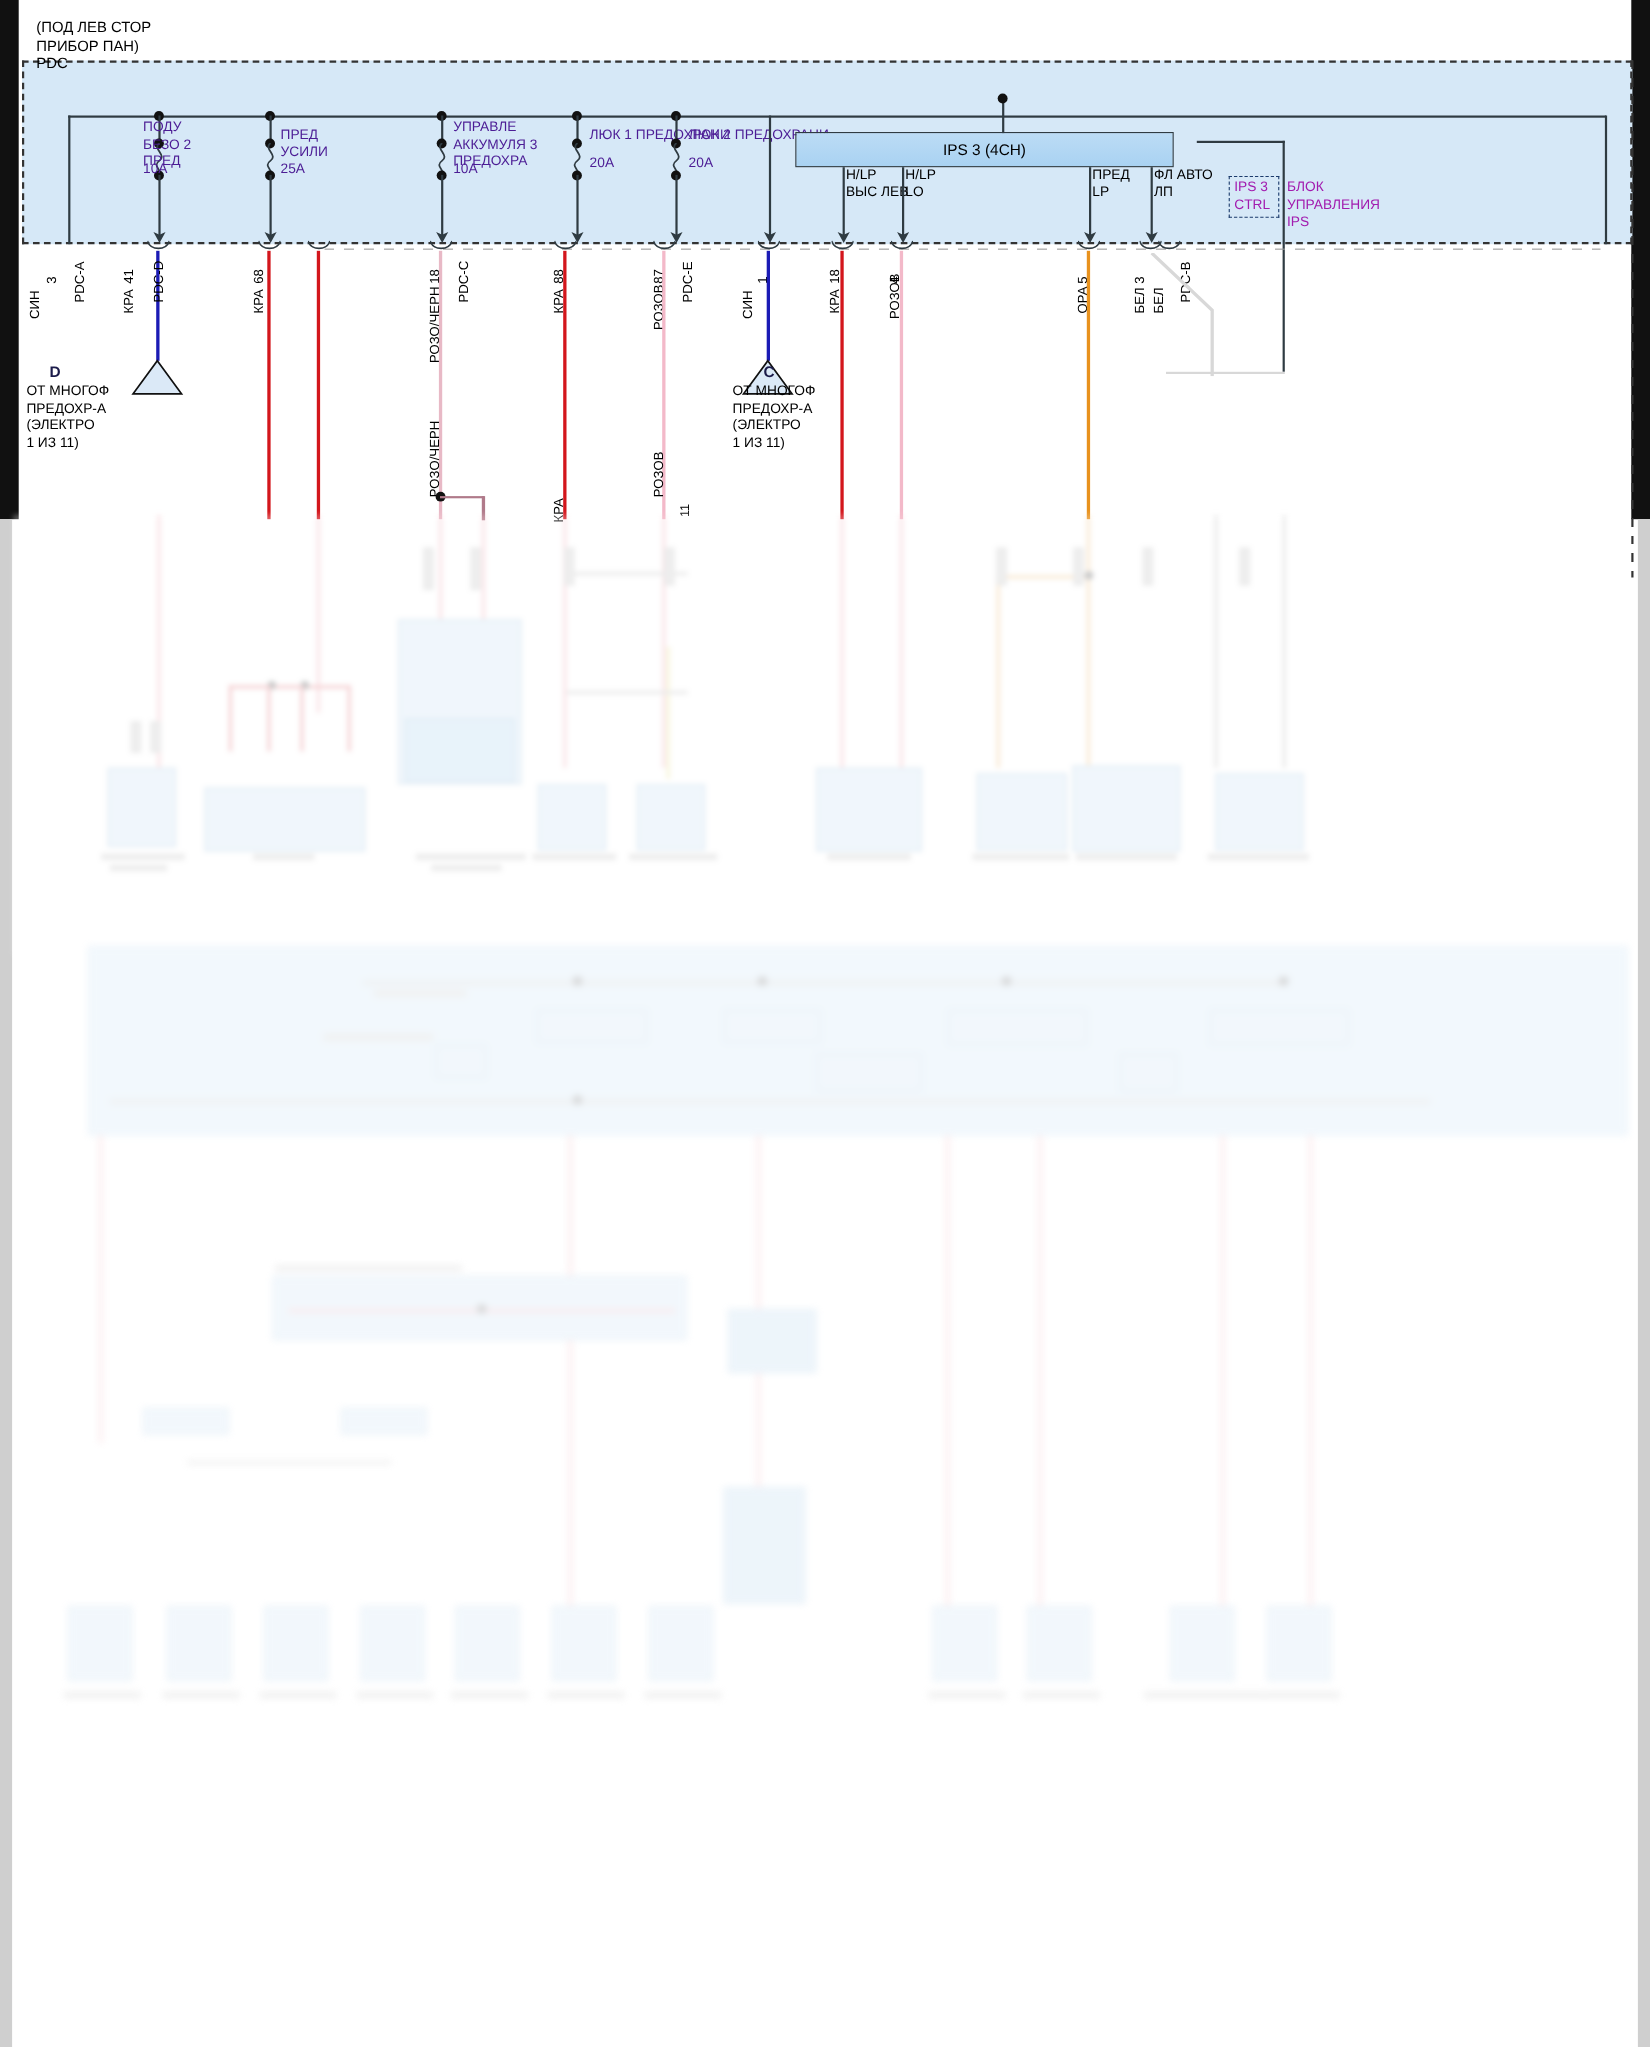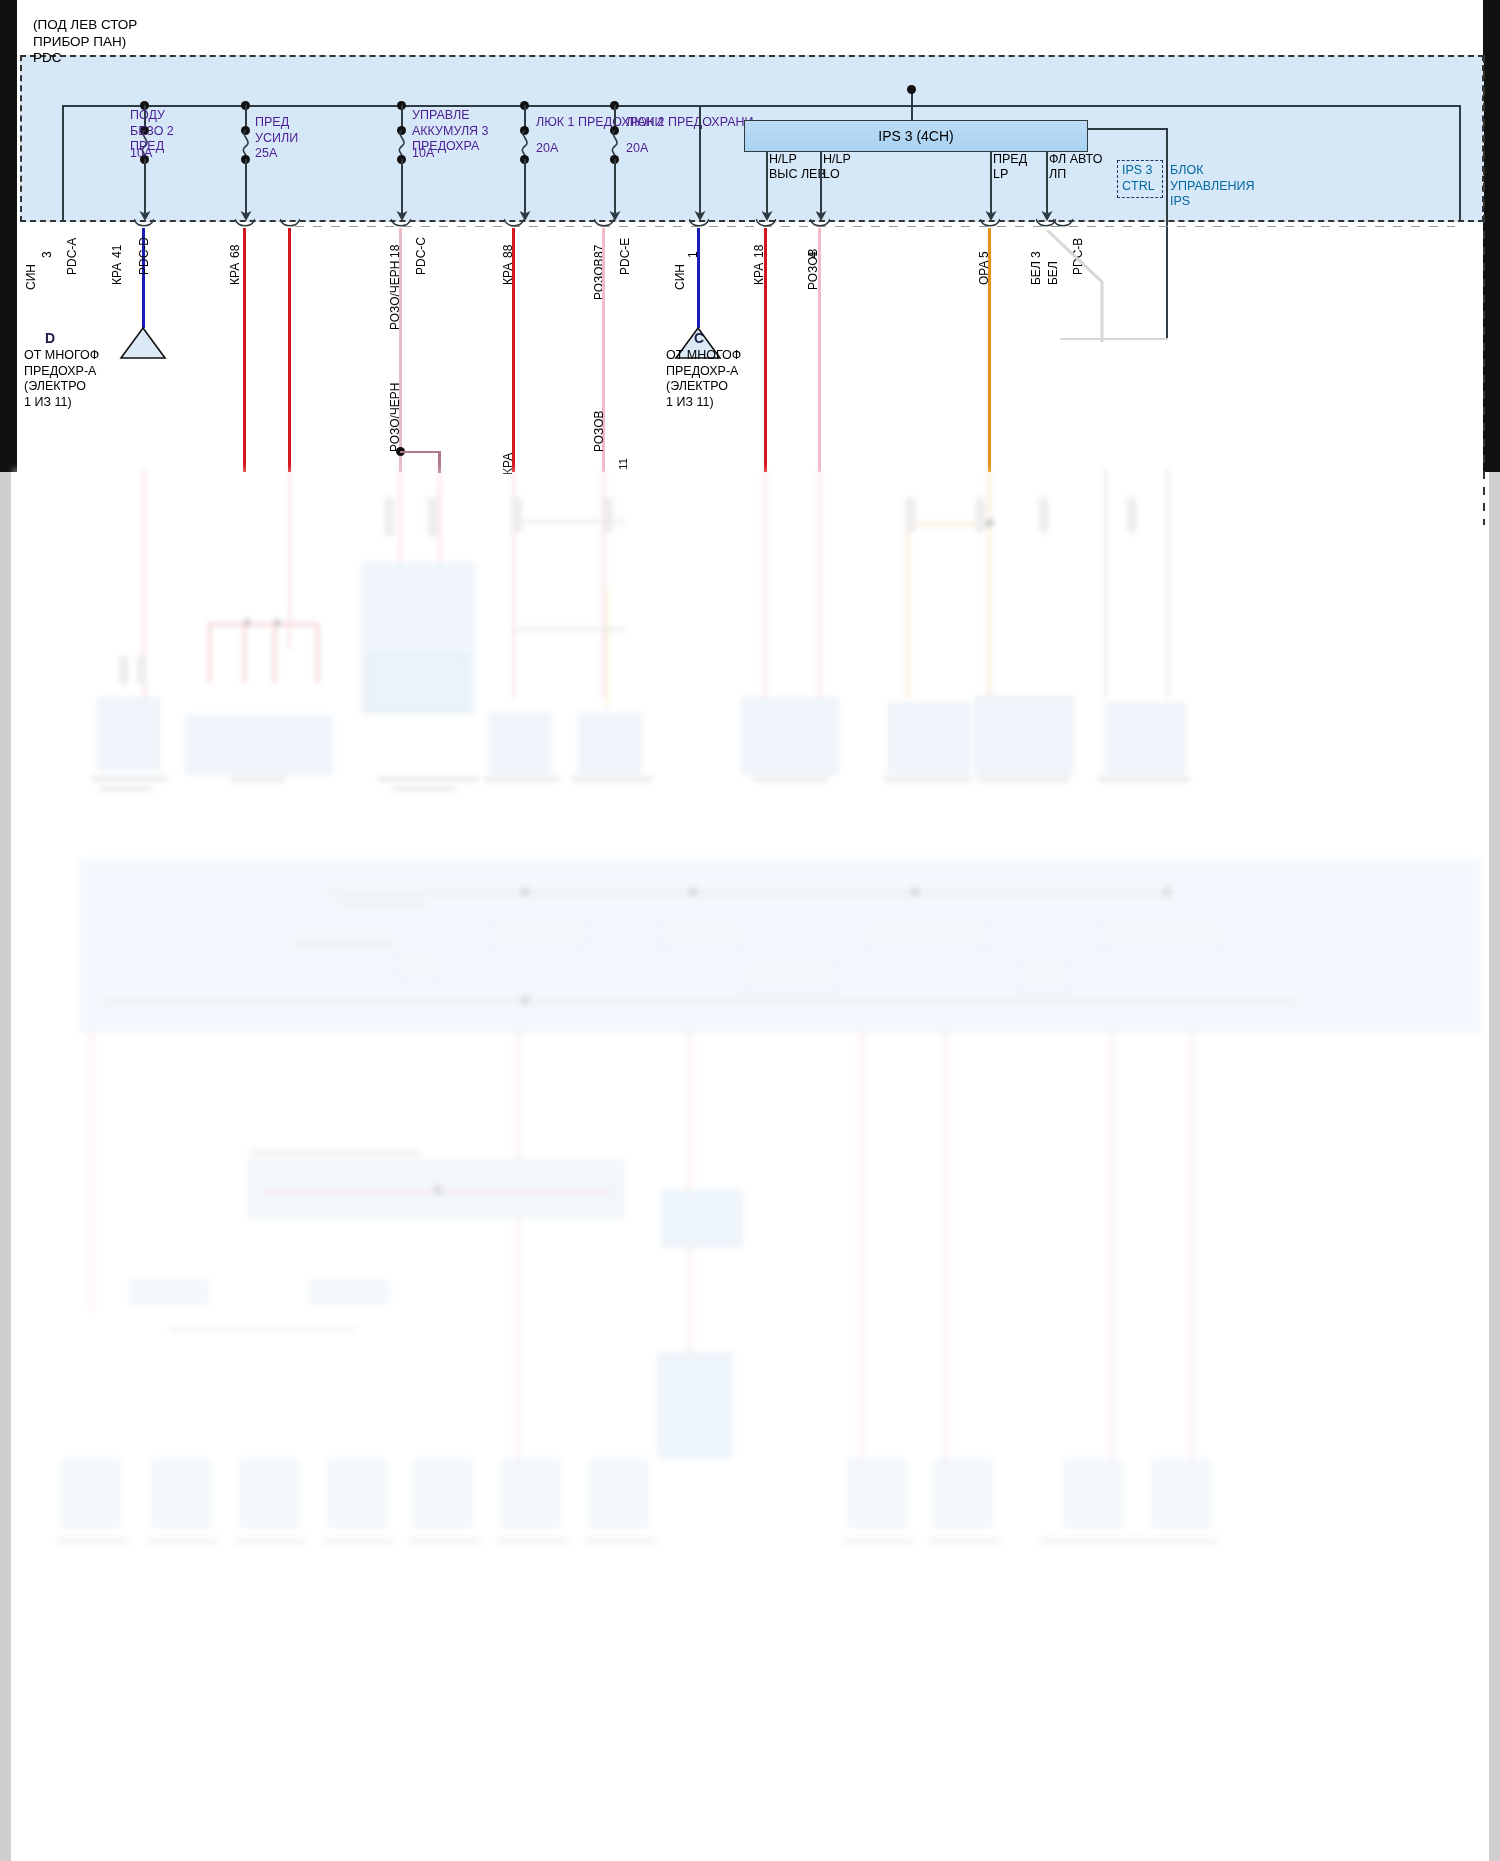--- a/index.html
+++ b/index.html
@@ -92,21 +92,21 @@
   }
   .module-pin-label {
     position:absolute; font-size:12.5px; line-height:15px; color:#000; white-space:pre;
   }
 
   
   .mini-dash {
     position:absolute; border:1.6px dashed #1b3a6b; background:transparent;
   }
   .plain-text {
-    position:absolute; font-size:12.5px; line-height:15.5px; color:#0369a1; white-space:pre;
+    position:absolute; font-size:12.5px; line-height:15.5px; color:#a21caf; white-space:pre;
   }
 
   
   .tri { position:absolute; width:48px; height:34px; }
   .tri svg { display:block; }
   .tri-letter {
     position:absolute; font-size:14px; color:#1b1b4a; font-weight:bold;
   }
   .tri-cap {
     position:absolute; font-size:12.5px; line-height:15.5px; color:#000;
@@ -254,21 +254,21 @@
     <div class="vline" style="left:699px; top:105px; height:109px;"></div>
     <div class="arrow" style="left:693px; top:208px;">
       <svg width="14" height="14" viewBox="0 0 14 14">
           <path d="M7 13 L1.5 3 L7 5.5 L12.5 3 Z" fill="#2f3b42"></path>
         </svg>
     </div>
 
     <div class="vline" style="left:911px; top:89px; height:33px;"></div>
     <div class="node" style="left:907px; top:85px;"></div>
 
-    <div class="module" style="left:744px; top:120px; width:344px; height:32px;">
+    <div class="module" style="left:723px; top:120px; width:344px; height:32px;">
       <span>IPS 3 (4CH)</span>
     </div>
 
     <div class="vline" style="left:766px; top:152px; height:62px;"></div>
     <div class="arrow" style="left:760px; top:208px;">
       <svg width="14" height="14" viewBox="0 0 14 14">
           <path d="M7 13 L1.5 3 L7 5.5 L12.5 3 Z" fill="#2f3b42"></path>
         </svg>
     </div>
     <div class="module-pin-label" style="left:769px; top:152px;">H/LP

